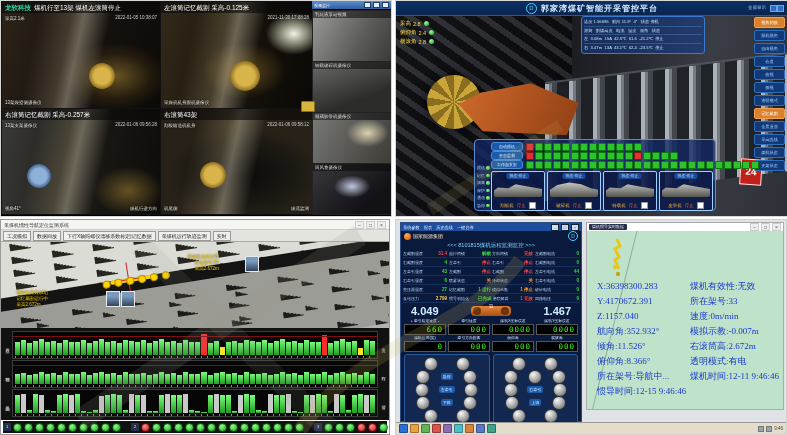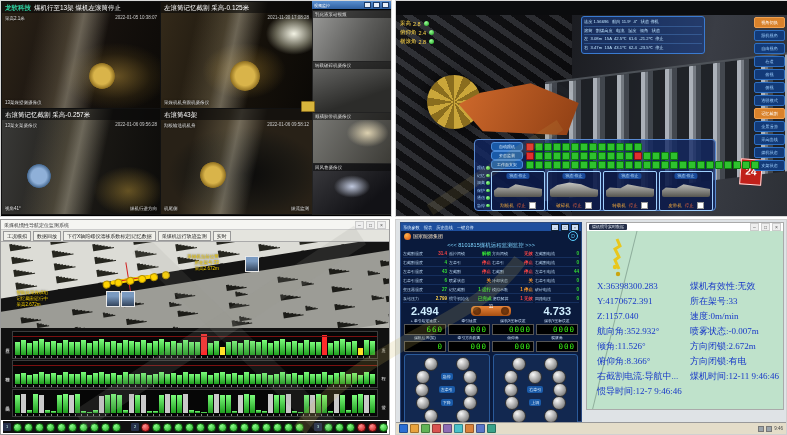--- a/index.html
+++ b/index.html
@@ -211,20 +211,27 @@
       </div>
     </div>
 
   <div id="q2" class="quad">
     <div id="q2-scene">
       <div class="rock"></div>
       <div class="supp"></div>
       <div class="drum2"></div>
       <div class="shearer"></div>
     </div>
+    <div id="q2-topbar">
+      <span id="q2-logo">D</span>
+      <span id="q2-title">郭家湾煤矿智能开采管控平台</span>
+      <span id="q2-topbar-right">全屏显示</span>
+      <span class="tb-ico" style="right:4px"></span>
+      <span class="tb-ico" style="right:11px"></span>
+    </div>
     <div id="q2-status">
         <div class="st-row">
           <span class="st-lab">采高</span>
           <span class="st-val">2.8</span>
           <span class="dot-g"></span>
         </div>
         <div class="st-row">
           <span class="st-lab">俯仰角</span>
           <span class="st-val">2.4</span>
           <span class="dot-g"></span>
@@ -796,25 +803,25 @@
               <span class="glab">破碎电流</span>
               <span class="gval vg">0</span>
             </div>
             <div class="grow">
               <span class="glab">回路电压</span>
               <span class="gval vg">0</span>
             </div>
           </div>
       </div>
       <div id="q4-bigrow">
-        <span class="bignum">2.494</span>
+        <span class="bignum">4.049</span>
         <span id="q4-drum">
             <span id="q4-bigcenter">11</span>
           </span>
-        <span class="bignum">4.733</span>
+        <span class="bignum">1.467</span>
       </div>
       <div class="segrow" id="q4-seg1">
           <div class="segcell">
             <div class="seglab">+ 牵引给定速度 -</div>
             <div class="segbox">660</div>
           </div>
           <div class="segcell">
             <div class="seglab">牵引速度</div>
             <div class="segbox">000</div>
           </div>
@@ -915,30 +922,30 @@
           <circle cx="12" cy="30" r="2.2" fill="#e8c71d"></circle>
           <circle cx="15" cy="37" r="2.2" fill="#caa50f"></circle>
         </svg>
         <div class="gcol" id="gcol1">
             <div>X:36398300.283</div>
             <div>Y:4170672.391</div>
             <div>Z:1157.040</div>
             <div>航向角:352.932°</div>
             <div>倾角:11.526°</div>
             <div>俯仰角:8.366°</div>
-            <div>右截割电流:导航中...</div>
-            <div>惯导时间:12-7 9:46:46</div>
+            <div>所在架号:导航中...</div>
+            <div>惯导时间:12-15 9:46:46</div>
           </div>
         <div class="gcol" id="gcol2">
             <div>煤机有效性:无效</div>
             <div>所在架号:33</div>
             <div>速度:0m/min</div>
-            <div>喷雾状态:-0.007m</div>
-            <div>方向闭锁:2.672m</div>
-            <div>方向闭锁:有电</div>
+            <div>模拟示教:-0.007m</div>
+            <div>右滚筒高:2.672m</div>
+            <div>透明模式:有电</div>
             <div>煤机时间:12-11 9:46:46</div>
           </div>
       </div>
     </div>
 
     <div id="q4-taskbar">
       <span class="tb-appico" style="background: rgb(43, 111, 212);"></span>
         <span class="tb-appico" style="background: rgb(232, 163, 61);"></span>
         <span class="tb-appico" style="background: rgb(98, 179, 86);"></span>
         <span class="tb-appico" style="background: rgb(217, 83, 79);"></span>

